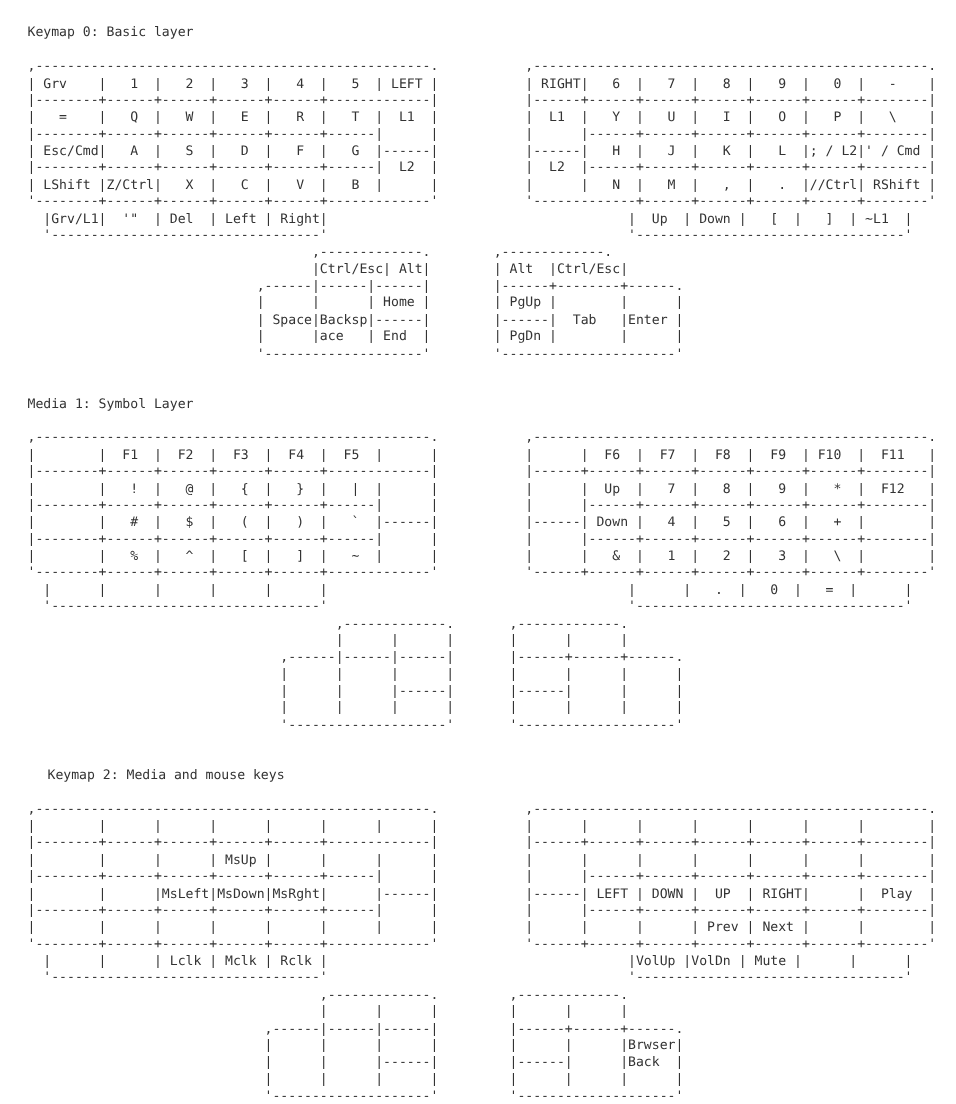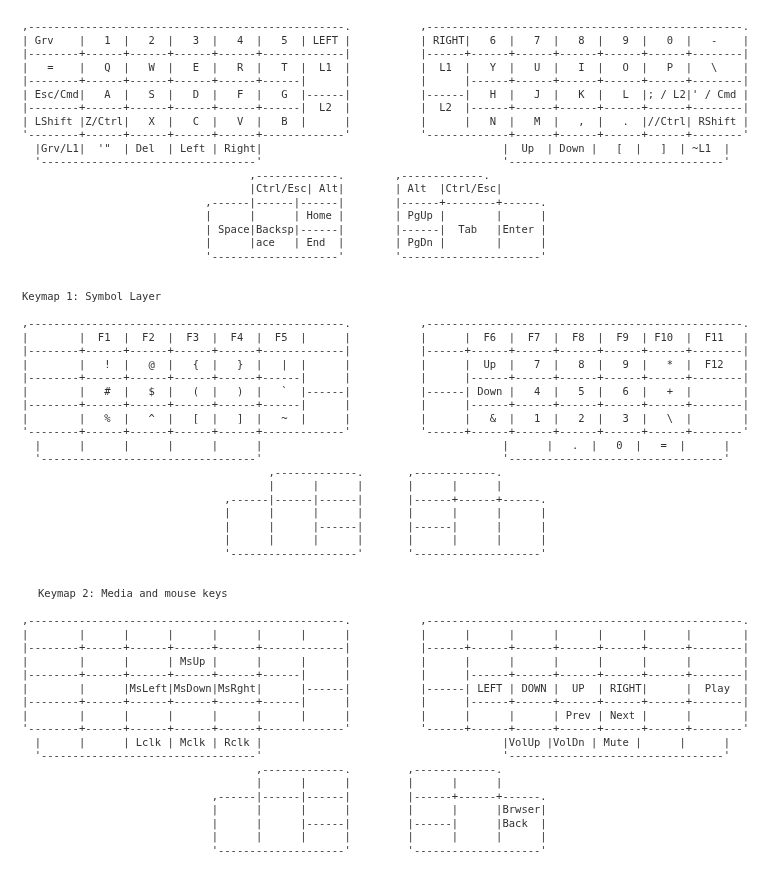--- a/index.html
+++ b/index.html
@@ -37,20 +37,21 @@
     margin: 0;
     white-space: pre;
   }
 </style>
 </head>
 <body style="background: rgb(255, 255, 255);">
 
 <div class="keymap-doc" style="color: rgb(51, 51, 51);">
 
   <section class="keymap-section">
+    <h2 class="keymap-title" style="color: rgb(51, 51, 51);">Keymap 0: Basic layer</h2>
     <pre class="keymap-art" style="color: rgb(51, 51, 51);">,--------------------------------------------------.           ,--------------------------------------------------.
 | Grv    |   1  |   2  |   3  |   4  |   5  | LEFT |           | RIGHT|   6  |   7  |   8  |   9  |   0  |   -    |
 |--------+------+------+------+------+-------------|           |------+------+------+------+------+------+--------|
 |   =    |   Q  |   W  |   E  |   R  |   T  |  L1  |           |  L1  |   Y  |   U  |   I  |   O  |   P  |   \    |
 |--------+------+------+------+------+------|      |           |      |------+------+------+------+------+--------|
 | Esc/Cmd|   A  |   S  |   D  |   F  |   G  |------|           |------|   H  |   J  |   K  |   L  |; / L2|' / Cmd |
 |--------+------+------+------+------+------|  L2  |           |  L2  |------+------+------+------+------+--------|
 | LShift |Z/Ctrl|   X  |   C  |   V  |   B  |      |           |      |   N  |   M  |   ,  |   .  |//Ctrl| RShift |
 '--------+------+------+------+------+-------------'           '-------------+------+------+------+------+--------'
   |Grv/L1|  '"  | Del  | Left | Right|                                      |  Up  | Down |   [  |   ]  | ~L1  |
@@ -58,21 +59,21 @@
                                     ,-------------.        ,-------------.
                                     |Ctrl/Esc| Alt|        | Alt  |Ctrl/Esc|
                              ,------|------|------|        |------+--------+------.
                              |      |      | Home |        | PgUp |        |      |
                              | Space|Backsp|------|        |------|  Tab   |Enter |
                              |      |ace   | End  |        | PgDn |        |      |
                              '--------------------'        '----------------------'</pre>
   </section>
 
   <section class="keymap-section">
-    <h2 class="keymap-title" style="color: rgb(51, 51, 51);">Keymap 1: Symbol Layer</h2>
+    <h2 class="keymap-title" style="color: rgb(51, 51, 51);">Media 1: Symbol Layer</h2>
     <pre class="keymap-art" style="color: rgb(51, 51, 51);">,--------------------------------------------------.           ,--------------------------------------------------.
 |        |  F1  |  F2  |  F3  |  F4  |  F5  |      |           |      |  F6  |  F7  |  F8  |  F9  | F10  |  F11   |
 |--------+------+------+------+------+-------------|           |------+------+------+------+------+------+--------|
 |        |   !  |   @  |   {  |   }  |   |  |      |           |      |  Up  |   7  |   8  |   9  |   *  |  F12   |
 |--------+------+------+------+------+------|      |           |      |------+------+------+------+------+--------|
 |        |   #  |   $  |   (  |   )  |   `  |------|           |------| Down |   4  |   5  |   6  |   +  |        |
 |--------+------+------+------+------+------|      |           |      |------+------+------+------+------+--------|
 |        |   %  |   ^  |   [  |   ]  |   ~  |      |           |      |   &amp;  |   1  |   2  |   3  |   \  |        |
 '--------+------+------+------+------+-------------'           '------+------+------+------+------+------+--------'
   |      |      |      |      |      |                                      |      |   .  |   0  |   =  |      |

